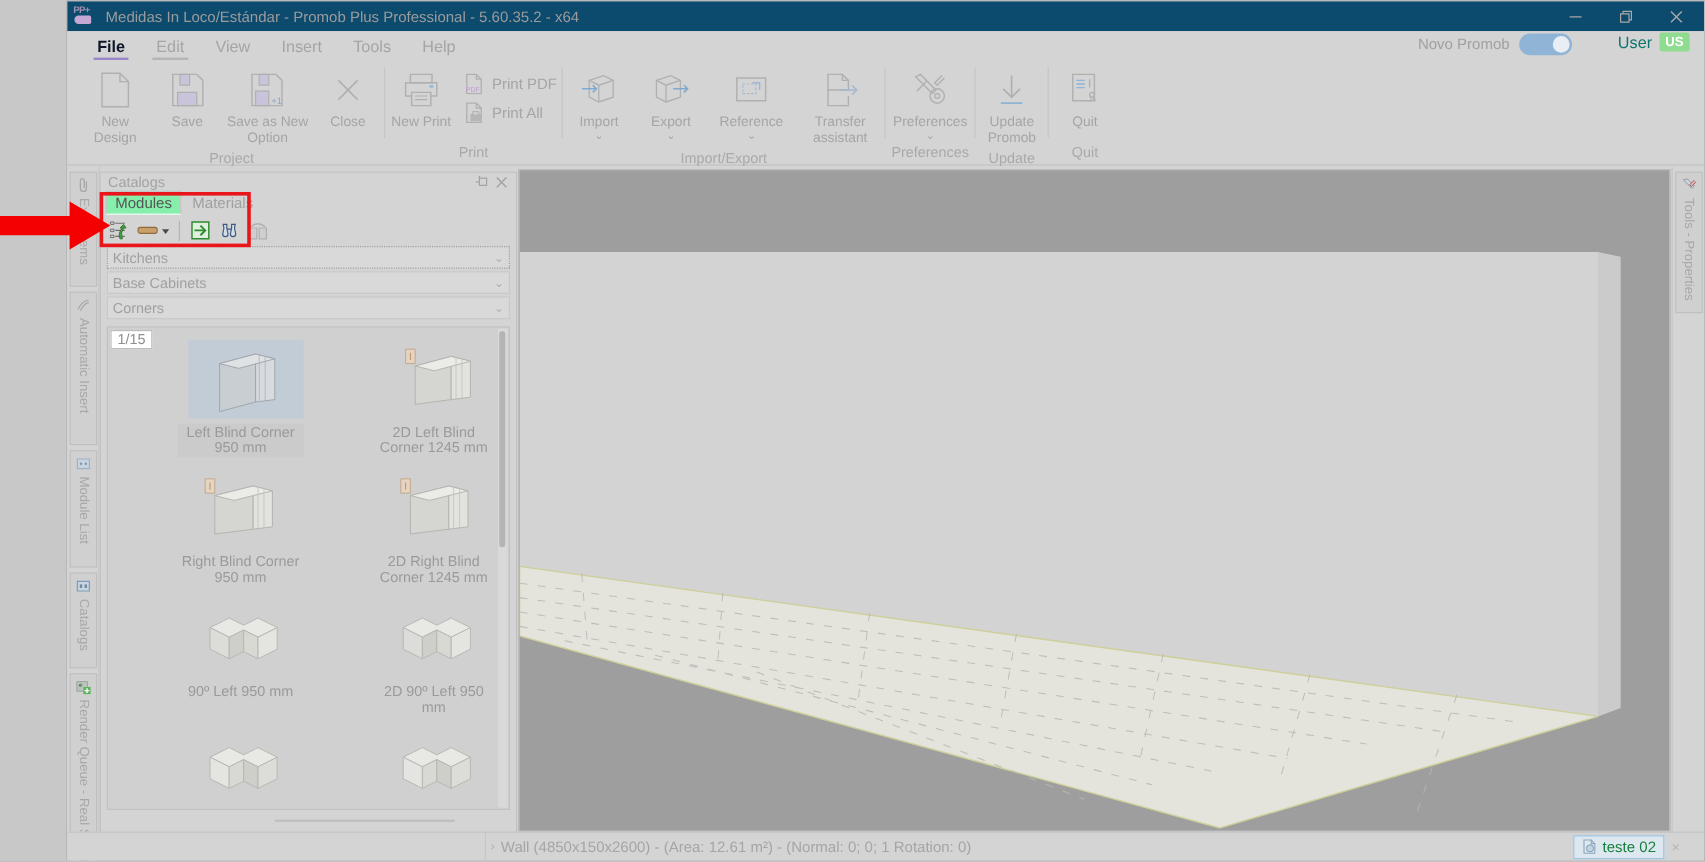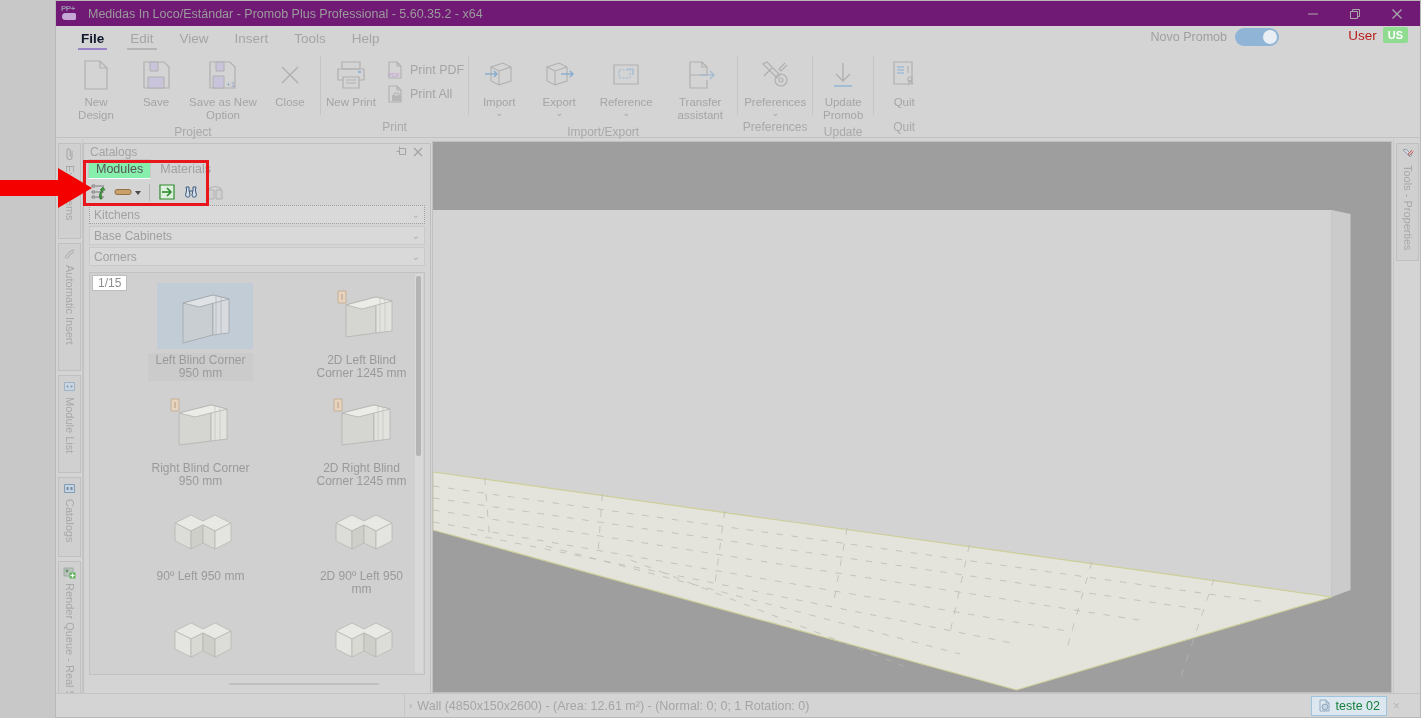--- a/index.html
+++ b/index.html
@@ -22,21 +22,21 @@
     left: 55px; top: 0px;
     width: 1366px; height: 718px;
     background: #d4d4d4;
     border: 1px solid #b8b8b8;
     overflow: hidden;
   }
 
   
   #titlebar {
     position: absolute; left:0; top:0; width: 100%; height: 25px;
-    background: #701a75;
+    background: #0c4a6e;
     display: flex; align-items: center;
   }
   #app-logo {
     width: 22px; height: 18px; margin-left: 4px;
     position: relative;
     font-size: 8px; font-weight: bold; color: #9b8fad;
     line-height: 8px;
   }
   #app-logo .pp { position:absolute; left:1px; top:0px; letter-spacing:-0.5px;}
   #app-logo .blob {
@@ -68,37 +68,37 @@
   .menu-item.active { color:#0f172a; font-weight: bold; }
   .menu-item.active::after {
     content:''; position:absolute; left:10px; right:10px; bottom:0; height:2px;
     background:#9b85c9;
   }
   .menu-item.hovered::after {
     content:''; position:absolute; left:10px; right:10px; bottom:0; height:2px;
     background:#b5b5b5;
   }
   #novo-promob-area {
-    position:absolute; right: 141px; top: 27px;
+    position:absolute; right: 110px; top: 27px;
     display:flex; align-items:center; gap:8px;text-align:right;
   }
   #novo-promob-label { font-size: 12.5px; color:#a0a0a0; }
   #novo-promob-toggle {
     width: 44px; height: 18px; border-radius: 9px; background:#8fb4d6;
     position: relative;
   }
   #novo-promob-toggle .knob {
     position:absolute; right:2px; top:2px; width:14px; height:14px;
     border-radius:50%; background:#e8eef4;
   }
   #user-area {
     position:absolute; right: 12px; top: 26px;
     display:flex; align-items:center; gap:6px;
   }
-  #user-label { font-size:13.5px; color:#b91c1c; }
+  #user-label { font-size:13.5px; color:#0f766e; }
   #user-badge {
     background:#8fdb8f; color:#fff; font-size:11px; font-weight:bold;
     padding: 2px 5px; border-radius:2px;
   }
 
   
   #ribbon {
     position:absolute; left:0; top:49px; width:100%; height:88px;
     background:#d4d4d4;
     border-bottom: 1px solid #c2c2c2;

